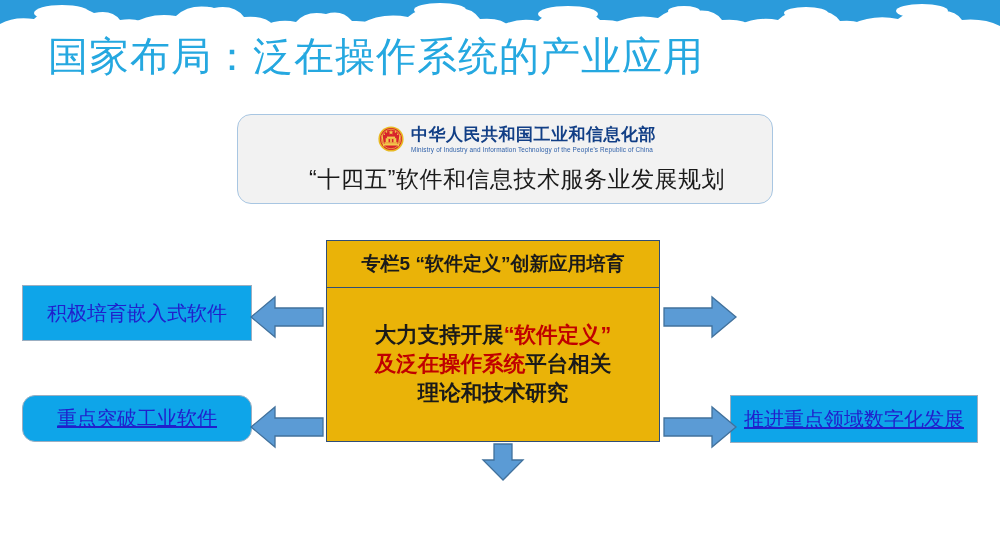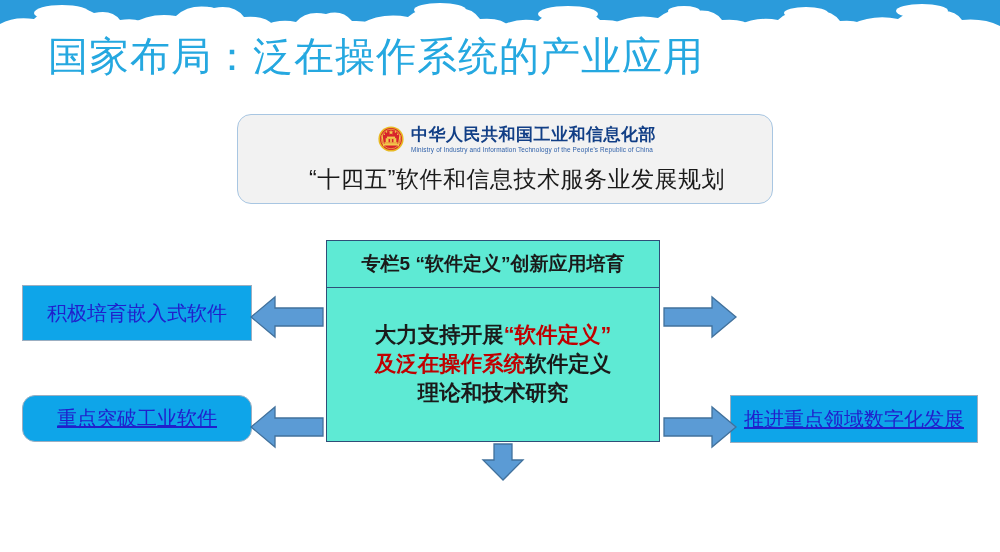--- a/index.html
+++ b/index.html
@@ -97,21 +97,21 @@
     margin-top: 8px;
   }
 
   
   .center-box {
     position: absolute;
     left: 326px;
     top: 240px;
     width: 334px;
     height: 202px;
-    background: #5eead4;
+    background: #eab308;
     border: 1.6px solid #2F4E78;
     display: flex;
     flex-direction: column;
   }
   .center-head {
     height: 47px;
     flex: 0 0 47px;
     border-bottom: 1.6px solid #2F4E78;
     display: flex;
     align-items: center;
@@ -221,21 +221,21 @@
       </div>
     </div>
     <div class="plan-title">“十四五”软件和信息技术服务业发展规划</div>
   </div>
 
   <div class="center-box">
     <div class="center-head">专栏5 “软件定义”创新应用培育</div>
     <div class="center-body">
       <div>
         <span>大力支持开展</span><span class="hl">“软件定义”</span><br>
-        <span class="hl">及泛在操作系统</span><span>软件定义</span><br>
+        <span class="hl">及泛在操作系统</span><span>平台相关</span><br>
         <span>理论和技术研究</span>
       </div>
     </div>
   </div>
 
   <div class="side-box" id="box-embedded">
     <span>积极培育嵌入式软件</span>
   </div>
   <div class="side-box underlined" id="box-industrial">
     <span>重点突破工业软件</span>

